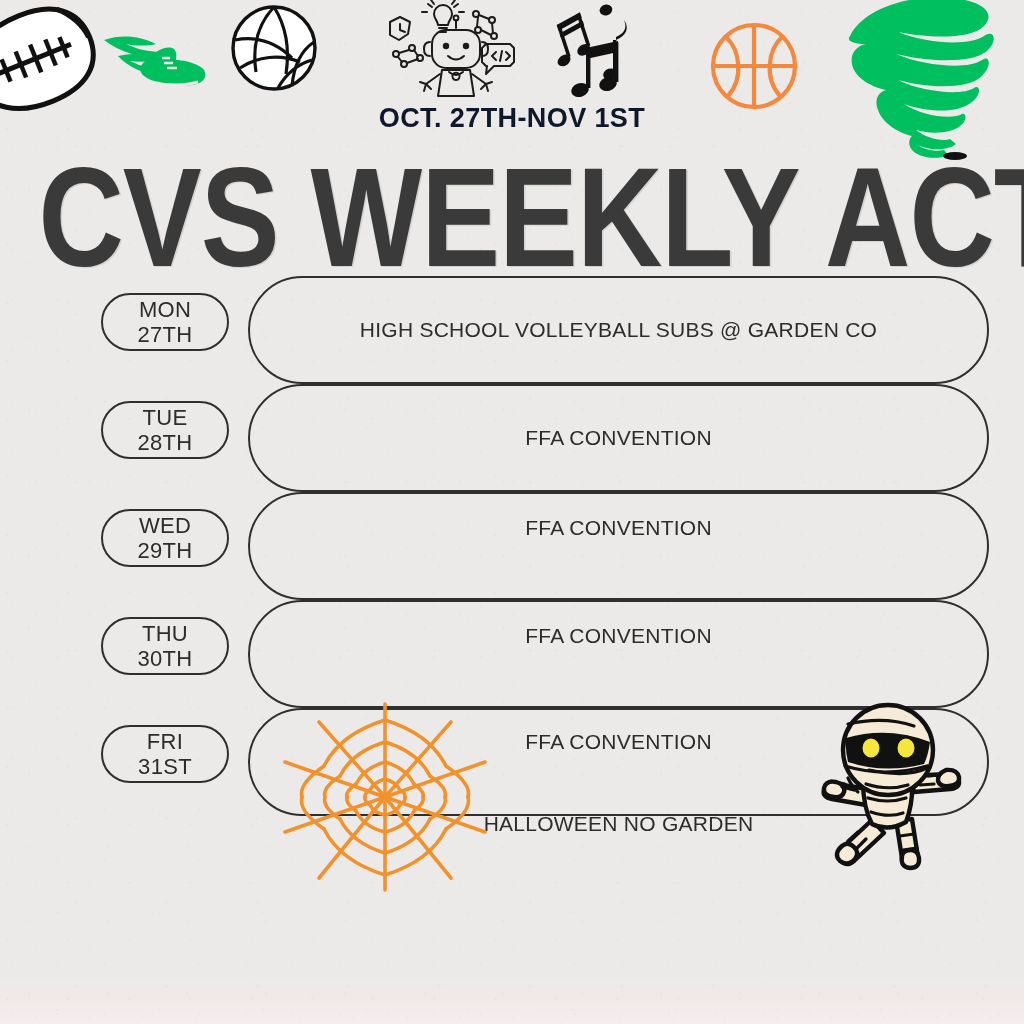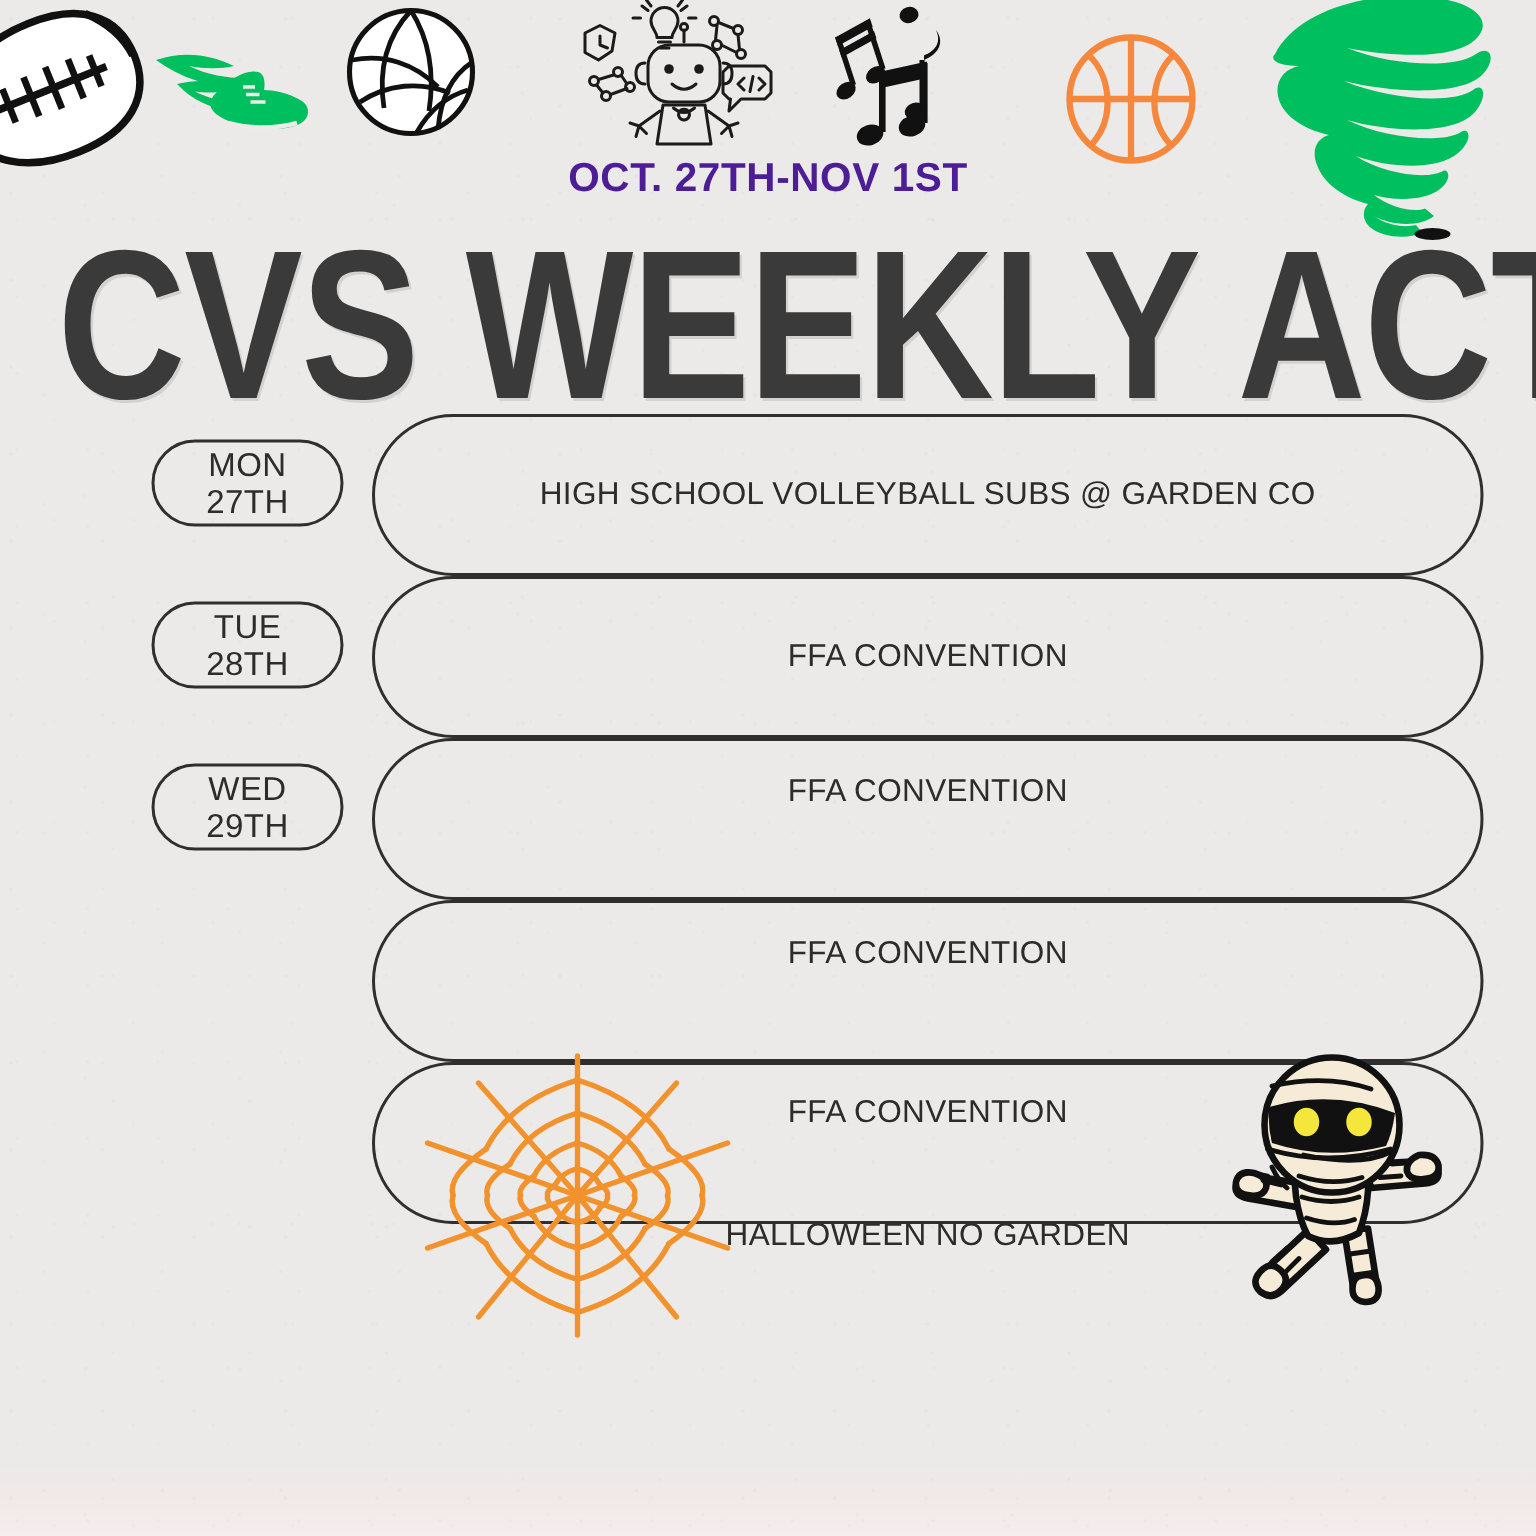--- a/index.html
+++ b/index.html
@@ -47,21 +47,21 @@
 
   
   .date-range {
     position: absolute;
     top: 103px;
     left: 0; right: 0;
     text-align: center;
     font-size: 27px;
     font-weight: 700;
     letter-spacing: .4px;
-    color: #4c1d95;
+    color: #0f172a;
     z-index: 6;
   }
   .main-title {
     position: absolute;
     top: 146px;
     left: 48px;
     width: 960px;
     text-align: center;
     font-size: 116px;
     line-height: 1;
@@ -328,26 +328,34 @@
       <div class="day-pill">
         <span class="dow">WED</span>
         <span class="dnum">29TH</span>
       </div>
       <div class="event-bar single">
         <div class="line">FFA CONVENTION</div>
       </div>
     </div>
 
     <div class="row">
+      <div class="day-pill">
+        <span class="dow">THU</span>
+        <span class="dnum">30TH</span>
+      </div>
       <div class="event-bar single">
         <div class="line">FFA CONVENTION</div>
       </div>
     </div>
 
     <div class="row">
+      <div class="day-pill">
+        <span class="dow">FRI</span>
+        <span class="dnum">31ST</span>
+      </div>
       <div class="event-bar spaced">
         <div class="line">FFA CONVENTION</div>
         <div class="line">HALLOWEEN NO GARDEN</div>
       </div>
     </div>
 
 
   </div>
 
   <div class="art front" id="art-spiderweb">

